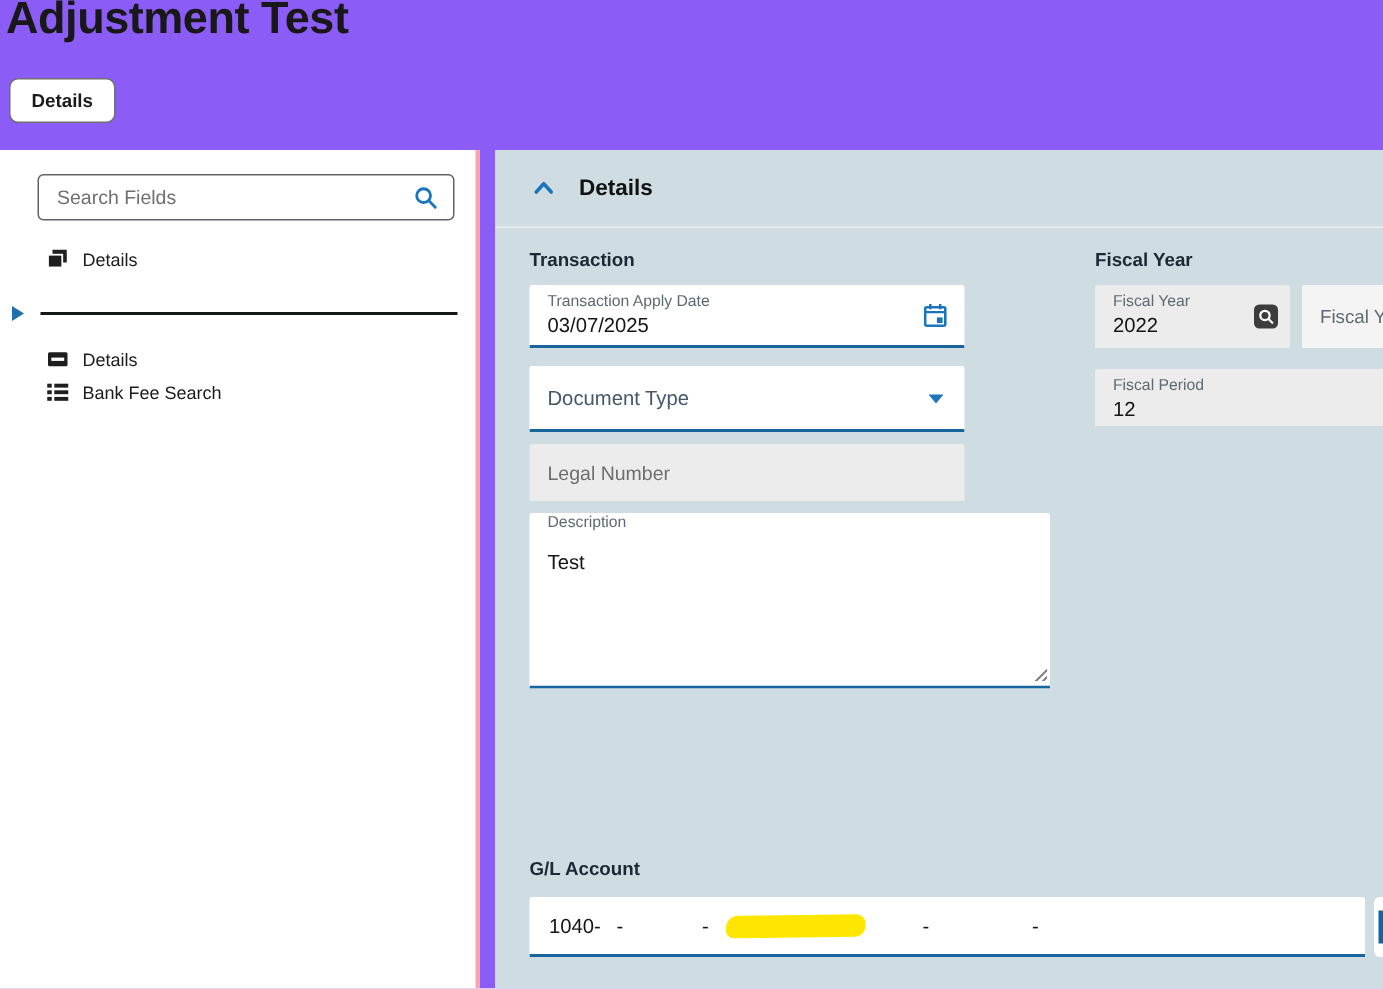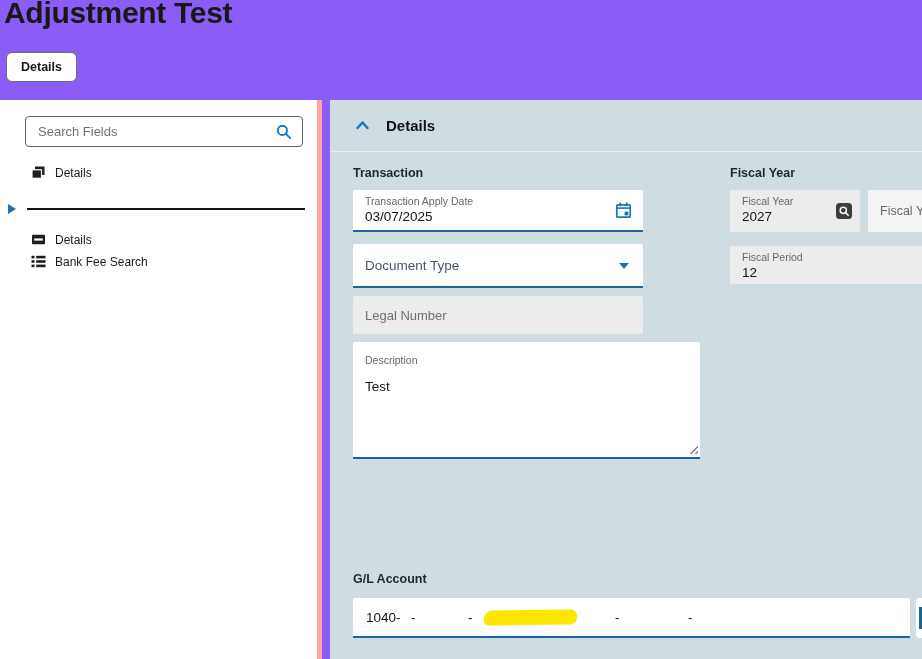--- a/index.html
+++ b/index.html
@@ -9,21 +9,21 @@
   }
   
   .page-title{position:absolute;left:4px;top:-5px;font-size:30px;line-height:36px;font-weight:600;color:#181818;letter-spacing:-0.3px;}
   .details-btn{
     position:absolute;left:6px;top:52px;height:30px;padding:0 14px;
     background:#fff;border:1px solid #6f6f6f;border-radius:6px;
     font-family:"Liberation Sans",sans-serif;font-size:12.5px;font-weight:600;color:#1a1a1a;
     display:flex;align-items:center;cursor:pointer;
   }
   
-  .sidebar{position:absolute;left:0;top:100px;width:317px;height:559px;background:#fff;border-right:5px solid #fca5a5;}
+  .sidebar{position:absolute;left:0;top:100px;width:317px;height:559px;background:#fff;border-right:3px solid #fca5a5;}
   .search-box{
     position:absolute;left:25px;top:16px;width:278px;height:31px;box-sizing:border-box;
     border:1px solid #5f6367;border-radius:4px;background:#fff;
     display:flex;align-items:center;padding:0 9px 0 10px;
   }
   .search-box input{
     flex:1;border:none;outline:none;font-family:"Liberation Sans",sans-serif;
     font-size:13px;color:#222;background:transparent;min-width:0;
   }
   .search-box input::placeholder{color:#6f6f6f;}
@@ -159,30 +159,30 @@
     <div class="field underlined fcenter" style="left:23px;top:144px;width:290px;height:44px;font-size:13.5px;color:#44576b;">
       <span>Document Type</span>
       <span class="dd-arrow"></span>
     </div>
 
     <div class="field disabled fcenter" style="left:23px;top:196px;width:290px;height:38px;color:#6e6e6e;">
       <span>Legal Number</span>
     </div>
 
     <div class="field underlined" style="left:23px;top:242px;width:347px;height:117px;">
-      <div class="flabel" style="padding-top:12px;">Description</div>
+      <div class="flabel" style="padding-top:0;">Description</div>
       <div class="fvalue" style="margin-top:11px;">Test</div>
       <span class="resize-handle"></span>
     </div>
 
     <div class="section-label" style="left:400px;top:66px;">Fiscal Year</div>
 
     <div class="field disabled" style="left:400px;top:90px;width:130px;height:42px;">
       <div class="flabel">Fiscal Year</div>
-      <div class="fvalue">2027</div>
+      <div class="fvalue">2022</div>
       <span class="icon-right" style="right:7px;top:12px;">
         <svg width="18" height="18" viewBox="0 0 18 18">
           <rect x="1" y="1" width="16" height="16" rx="3.5" fill="#3c3c3c"></rect>
           <circle cx="8.3" cy="8.3" r="3.1" fill="none" stroke="#ffffff" stroke-width="1.5"></circle>
           <line x1="10.7" y1="10.7" x2="13.2" y2="13.2" stroke="#ffffff" stroke-width="1.5" stroke-linecap="round"></line>
         </svg>
       </span>
     </div>
 
     <div class="field disabled lighter fcenter" style="left:538px;top:90px;width:120px;height:42px;color:#5e6a71;font-size:12.5px;">

